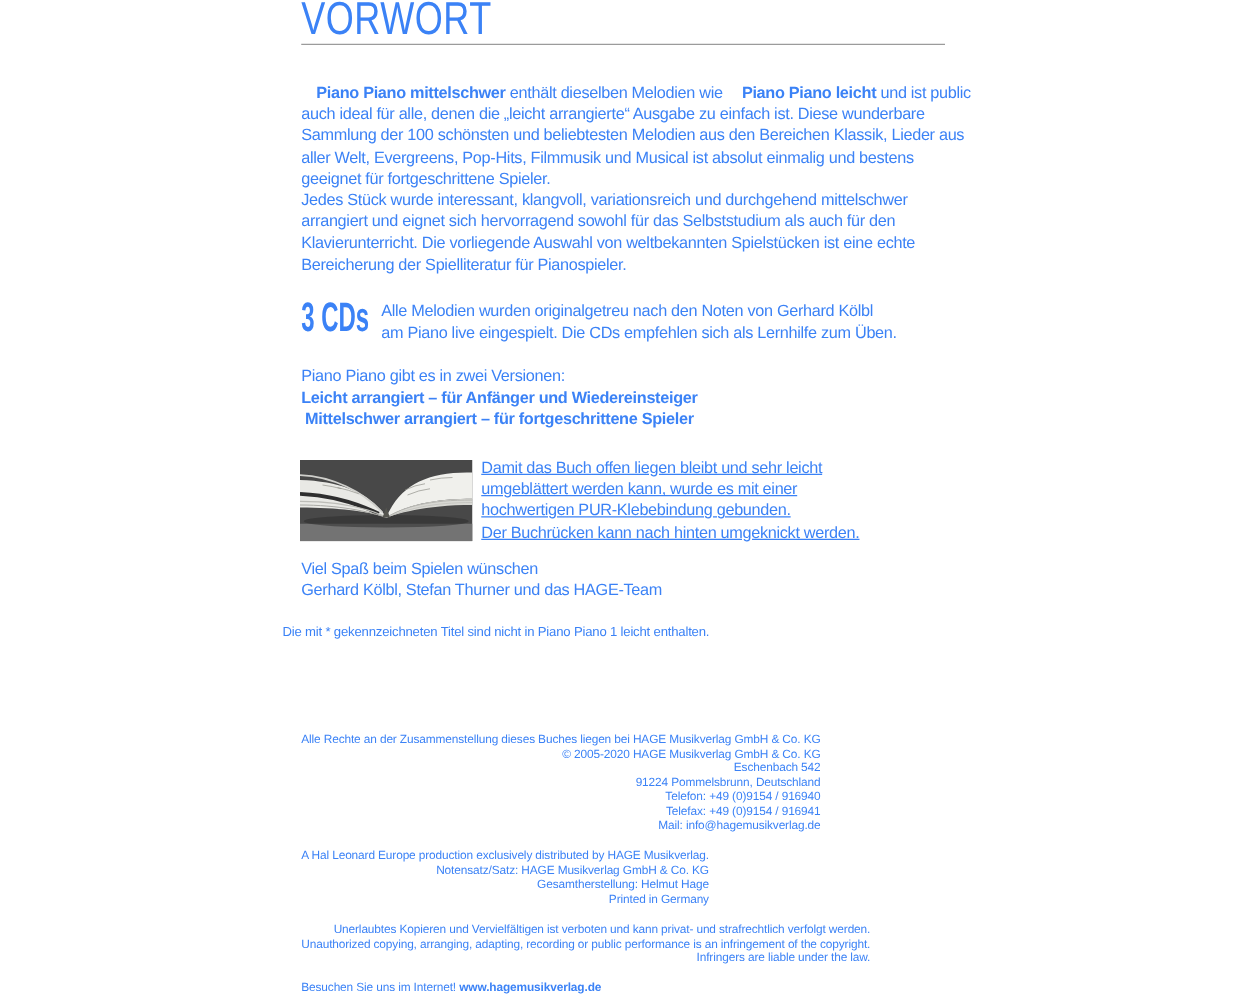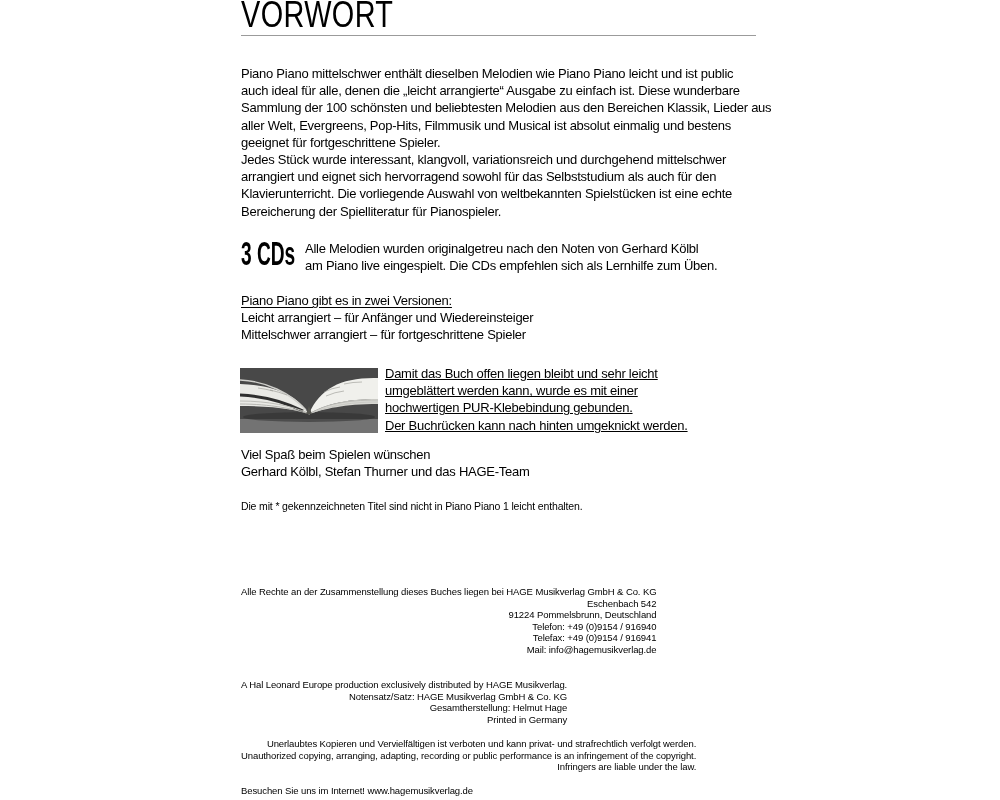--- a/index.html
+++ b/index.html
@@ -2,57 +2,57 @@
 <html lang="de"><head>
 <meta charset="utf-8">
 <style>
   html,body{margin:0;padding:0;background:#ffffff;}
   .page{
     position:relative;
     width:1000px;height:800px;
     background:#ffffff;
     overflow:hidden;
     font-family:"Liberation Sans","DejaVu Sans",sans-serif;
-    color:#000000;
+    color:#3b82f6;
   }
   .abs{position:absolute;}
   .title{
     margin:0;left:241px;top:1px;
     font-size:37px;line-height:27px;font-weight:normal;
     letter-spacing:0.5px;
     transform:scaleX(0.78);transform-origin:0 50%;
     white-space:nowrap;
   }
   .rule{left:241px;top:35px;width:515px;height:1px;background:#9b9b9b;}
   .body-text{font-size:13px;line-height:17.2px;letter-spacing:-0.25px;}
   .body-text .line{white-space:nowrap;}
-  .b{font-weight:normal;}
+  .b{font-weight:bold;margin-left:12px;}
   .p1{left:241px;top:65px;}
   .p2{left:241px;top:151px;}
   .cds-headline{
     left:241px;top:237px;
     font-size:33px;line-height:33px;font-weight:bold;
     transform:scaleX(0.58);transform-origin:0 0;
     white-space:nowrap;letter-spacing:0;
   }
   .cds-text{left:305px;top:240px;}
   .versions{left:241px;top:292px;}
-  .versions .heading{text-decoration:underline;text-underline-offset:2px;}
-  .versions .vbold{font-weight:normal;}
+  .versions .heading{text-underline-offset:2px;}
+  .versions .vbold{font-weight:bold;text-align:center;}
   .book-photo{left:240px;top:368px;width:138px;height:65px;}
   .binding{left:385px;top:365px;text-decoration:underline;}
   .closing{left:241px;top:446px;}
-  .footnote{left:241px;top:500px;font-size:10.5px;line-height:13px;letter-spacing:-0.15px;white-space:nowrap;}
+  .footnote{left:226px;top:500px;font-size:10.5px;line-height:13px;letter-spacing:-0.15px;white-space:nowrap;}
   .small{font-size:9.5px;line-height:11.55px;letter-spacing:-0.1px;text-align:right;}
   .small .line{white-space:nowrap;}
   .imprint{left:241px;top:586px;}
   .production{left:241px;top:679px;}
   .legal{left:241px;top:738px;}
   .website{left:241px;top:785px;font-size:9.5px;line-height:11.55px;letter-spacing:-0.1px;white-space:nowrap;}
-  .website .url{font-weight:normal;}
+  .website .url{font-weight:bold;}
 </style>
 </head>
 <body>
 
 <div class="page">
 
   <h1 class="abs title">VORWORT</h1>
   <div class="abs rule"></div>
 
   <div class="abs body-text p1">
@@ -112,20 +112,21 @@
 
   <div class="abs body-text closing">
     <div class="line">Viel Spaß beim Spielen wünschen</div>
     <div class="line">Gerhard Kölbl, Stefan Thurner und das HAGE-Team</div>
   </div>
 
   <div class="abs footnote">Die mit * gekennzeichneten Titel sind nicht in Piano Piano 1 leicht enthalten.</div>
 
   <div class="abs small imprint">
     <div class="line">Alle Rechte an der Zusammenstellung dieses Buches liegen bei HAGE Musikverlag GmbH &amp; Co. KG</div>
+    <div class="line">© 2005-2020 HAGE Musikverlag GmbH &amp; Co. KG</div>
     <div class="line">Eschenbach 542</div>
     <div class="line">91224 Pommelsbrunn, Deutschland</div>
     <div class="line">Telefon: +49 (0)9154 / 916940</div>
     <div class="line">Telefax: +49 (0)9154 / 916941</div>
     <div class="line">Mail: info@hagemusikverlag.de</div>
   </div>
 
   <div class="abs small production">
     <div class="line">A Hal Leonard Europe production exclusively distributed by HAGE Musikverlag.</div>
     <div class="line">Notensatz/Satz: HAGE Musikverlag GmbH &amp; Co. KG</div>

